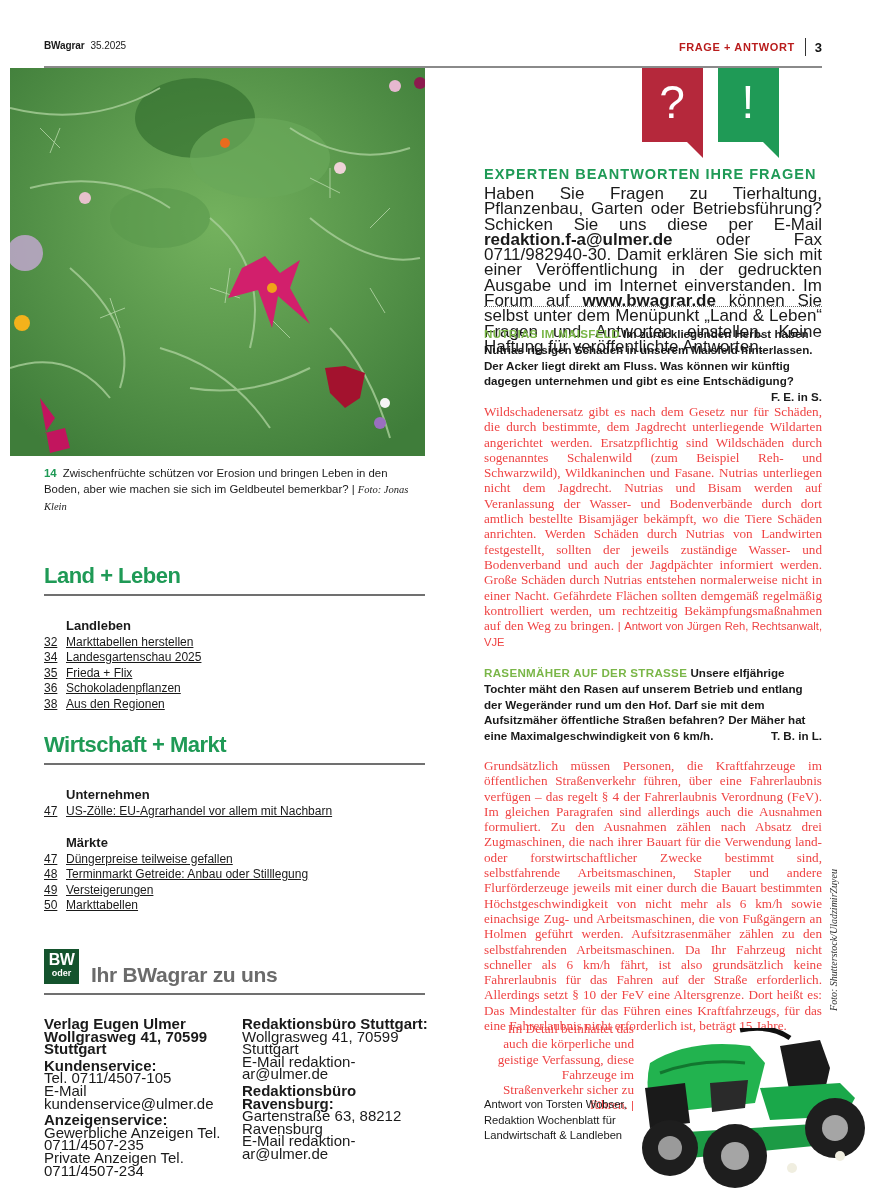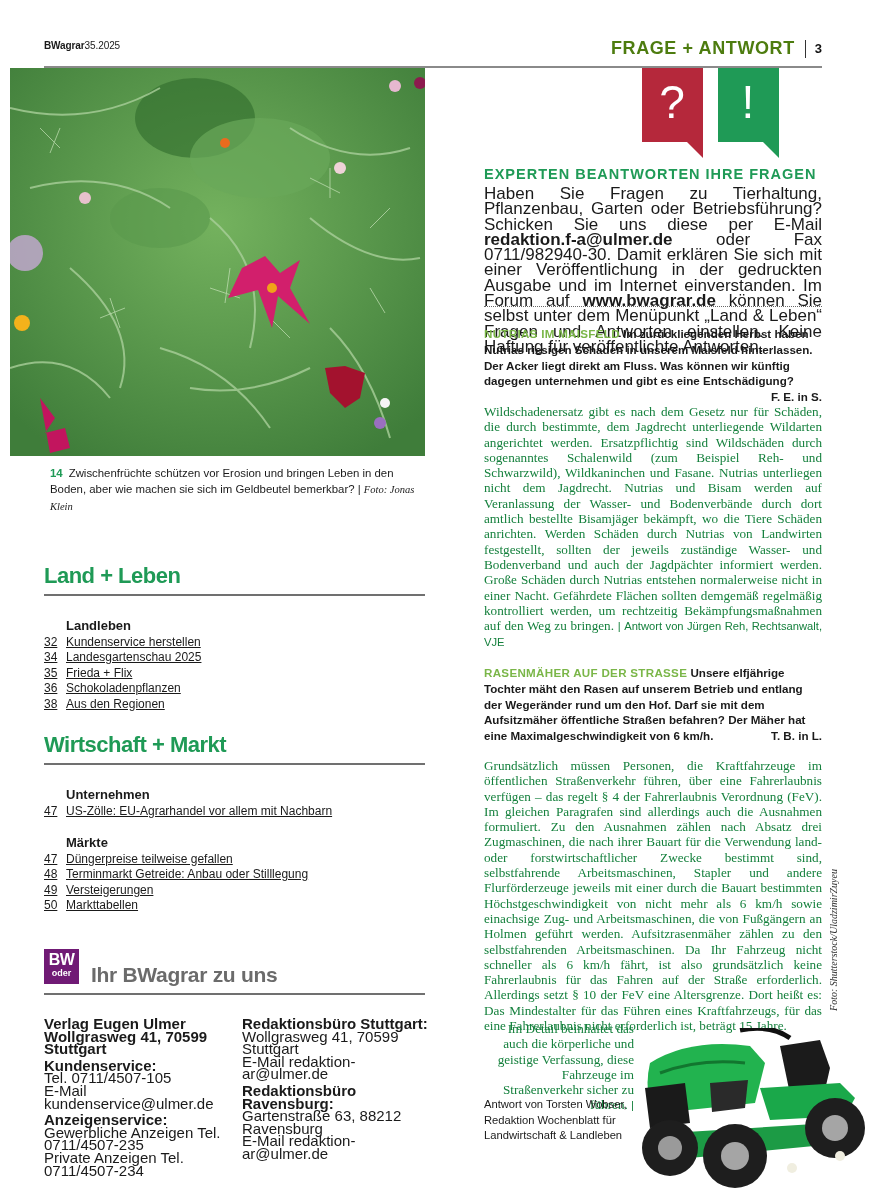--- a/index.html
+++ b/index.html
@@ -1,67 +1,67 @@
 <!DOCTYPE html>
 <html><head>
 <meta charset="utf-8">
 <style>
   * { box-sizing: border-box; margin: 0; padding: 0; }
   html, body { width: 882px; height: 1199px; background: #ffffff; overflow: hidden; }
   body { position: relative; font-family: "Liberation Sans", sans-serif; color: #1a1a1a; }
 
   
   #hdr-left { position: absolute; left: 44px; top: 40px; font-size: 10px; letter-spacing: -0.1px; }
-  #hdr-left b { font-weight: bold; }
+  #hdr-left b { font-weight: bold; margin-right: 6px; }
   #hdr-right { position: absolute; right: 60px; top: 38px; display: flex; align-items: center; }
-  #hdr-section { color: #4d7c0f; font-weight: bold; font-size: 18px; letter-spacing: 0.6px; text-align: center; }
+  #hdr-section { color: #b91c1c; font-weight: bold; font-size: 11px; letter-spacing: 0.6px; text-align: center; }
   #hdr-sep { width: 1px; height: 18px; background: #333; margin: 0 9px 0 10px; }
   #hdr-page { font-weight: bold; font-size: 13px; color: #111; }
   #hdr-rule { position: absolute; left: 44px; top: 66px; width: 778px; height: 2px; background: #8a8a8a; }
 
   
   #photo { position: absolute; left: 10px; top: 68px; width: 415px; height: 388px; overflow: hidden; background: #5f9e4f; }
   #photo svg { width: 100%; height: 100%; display: block; }
 
-  #caption { position: absolute; left: 44px; top: 465px; width: 380px; font-size: 11.4px; line-height: 16px; color: #1a1a1a; margin-left: 6px; }
+  #caption { position: absolute; left: 44px; top: 465px; width: 380px; font-size: 11.4px; line-height: 16px; color: #1a1a1a; }
   #caption .num { color: #1f9a56; font-weight: bold; margin-right: 6px; }
   #caption .credit { font-family: "Liberation Serif", serif; font-style: italic; font-size: 10.5px; }
 
   
   .toc-title { position: absolute; left: 44px; color: #1f9a56; font-weight: bold; font-size: 22px; letter-spacing: -0.5px; }
   .toc-rule { position: absolute; left: 44px; width: 381px; height: 2px; background: #707070; }
   .toc-block { position: absolute; left: 44px; width: 381px; font-size: 12px; line-height: 15.5px; }
   .toc-sub { font-weight: bold; font-size: 13px; padding-left: 22px; margin-bottom: 1px; }
   .toc-row { display: flex; text-decoration: underline; }
   .toc-num { width: 22px; flex: none; }
   .gap { height: 16px; }
 
   
-  #kontakt-logo { position: absolute; left: 44px; top: 949px; width: 35px; height: 35px; background: #701a75; color: #fff; text-align: center; font-weight: bold; line-height: 1; }
+  #kontakt-logo { position: absolute; left: 44px; top: 949px; width: 35px; height: 35px; background: #14532d; color: #fff; text-align: center; font-weight: bold; line-height: 1; }
   #kontakt-logo .l1 { font-size: 16px; padding-top: 3px; letter-spacing: -0.5px; }
   #kontakt-logo .l2 { font-size: 9px; margin-top: 1px; }
   #kontakt-title { position: absolute; left: 91px; top: 963px; font-size: 21px; font-weight: bold; color: #6b6b6b; letter-spacing: -0.3px; }
   #kontakt-rule { position: absolute; left: 44px; top: 993px; width: 381px; height: 2px; background: #707070; }
   .kcol { position: absolute; top: 1018px; font-size: 15px; line-height: 12.6px; }
   .kcol b { font-weight: bold; }
   .kcol .kgap { height: 4px; }
   #kcol-1 { left: 44px; width: 190px; }
   #kcol-2 { left: 242px; width: 190px; }
 
   
   #qa-icons { position: absolute; left: 642px; top: 68px; }
   #intro-title { position: absolute; left: 484px; top: 166px; font-weight: bold; font-size: 14.5px; color: #1f9a56; letter-spacing: 1px; }
   #intro-body { position: absolute; left: 484px; top: 186px; width: 338px; font-size: 17px; line-height: 15.3px; text-align: justify; }
   #intro-body b { font-weight: bold; }
   #dotted { position: absolute; left: 484px; top: 306px; width: 338px; border-top: 1px dotted #666; }
 
   .q-block { position: absolute; left: 484px; width: 338px; font-size: 11.6px; line-height: 15.8px; font-weight: bold; }
   .q-kicker { color: #7ab648; letter-spacing: 0.3px; }
   .q-sign { float: right; }
-  .answer { position: absolute; left: 484px; width: 338px; font-family: "Liberation Serif", serif; font-size: 13.2px; line-height: 15.3px; color: #15803d; text-align: justify; }
+  .answer { position: absolute; left: 484px; width: 338px; font-family: "Liberation Serif", serif; font-size: 13.2px; line-height: 15.3px; color: #ef4444; text-align: justify; }
   .answer .author { font-family: "Liberation Sans", sans-serif; font-size: 11.2px; }
 
   #mower { position: absolute; left: 630px; top: 1028px; width: 240px; height: 165px; }
   #mower-credit { position: absolute; left: 823px; top: 860px; width: 20px; height: 160px; }
   #mower-credit span { position: absolute; left: 50%; top: 50%; transform: translate(-50%,-50%) rotate(-90deg); white-space: nowrap; font-family: "Liberation Serif", serif; font-style: italic; font-size: 10px; color: #333; }
 </style>
 </head>
 <body>
 
 <div id="hdr-left">
@@ -125,21 +125,21 @@
   <span>|</span>
   <span class="credit">Foto: Jonas Klein</span>
 </div>
 
 <div class="toc-title" style="top:563px">Land + Leben</div>
 <div class="toc-rule" style="top:594px"></div>
 <div class="toc-block" style="top:618px">
   <div class="toc-sub">Landleben</div>
   <div class="toc-row">
       <span class="toc-num">32</span>
-      <span>Kundenservice herstellen</span>
+      <span>Markttabellen herstellen</span>
     </div>
   <div class="toc-row">
       <span class="toc-num">34</span>
       <span>Landesgartenschau 2025</span>
     </div>
   <div class="toc-row">
       <span class="toc-num">35</span>
       <span>Frieda + Flix</span>
     </div>
   <div class="toc-row">

